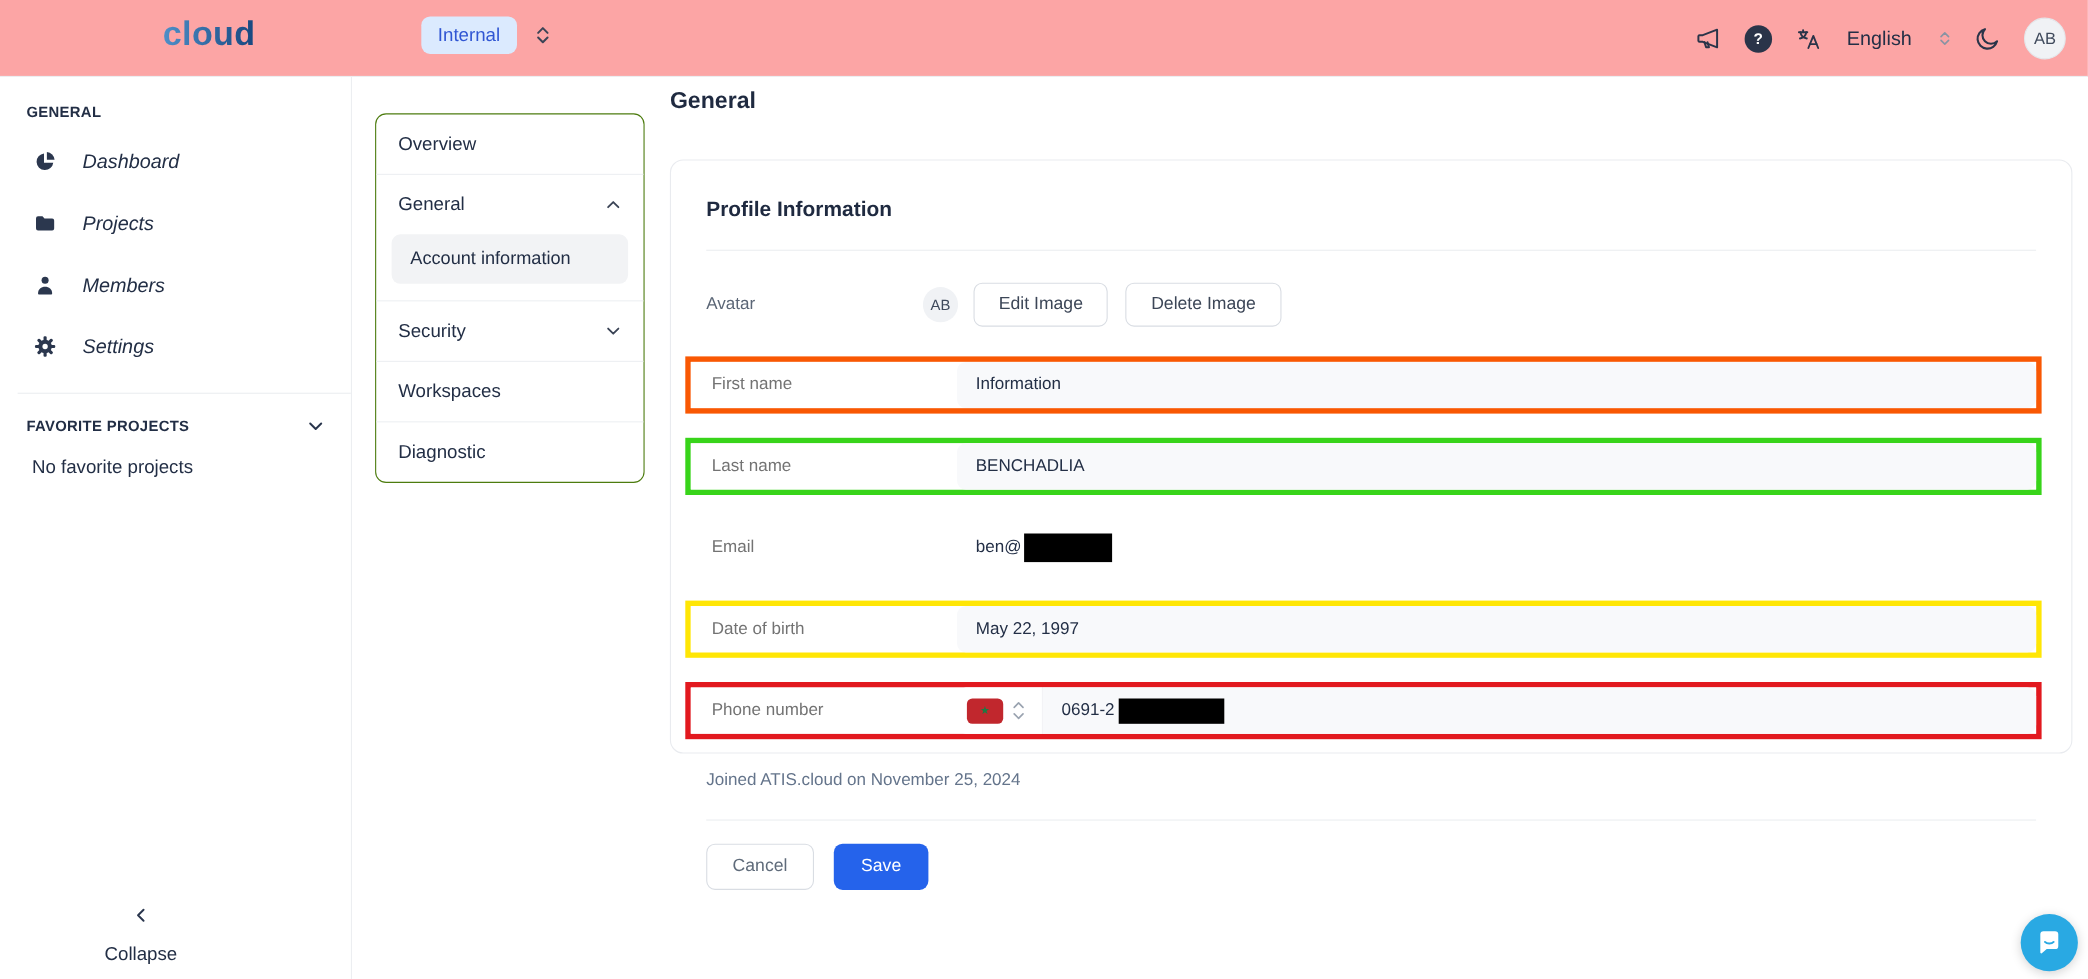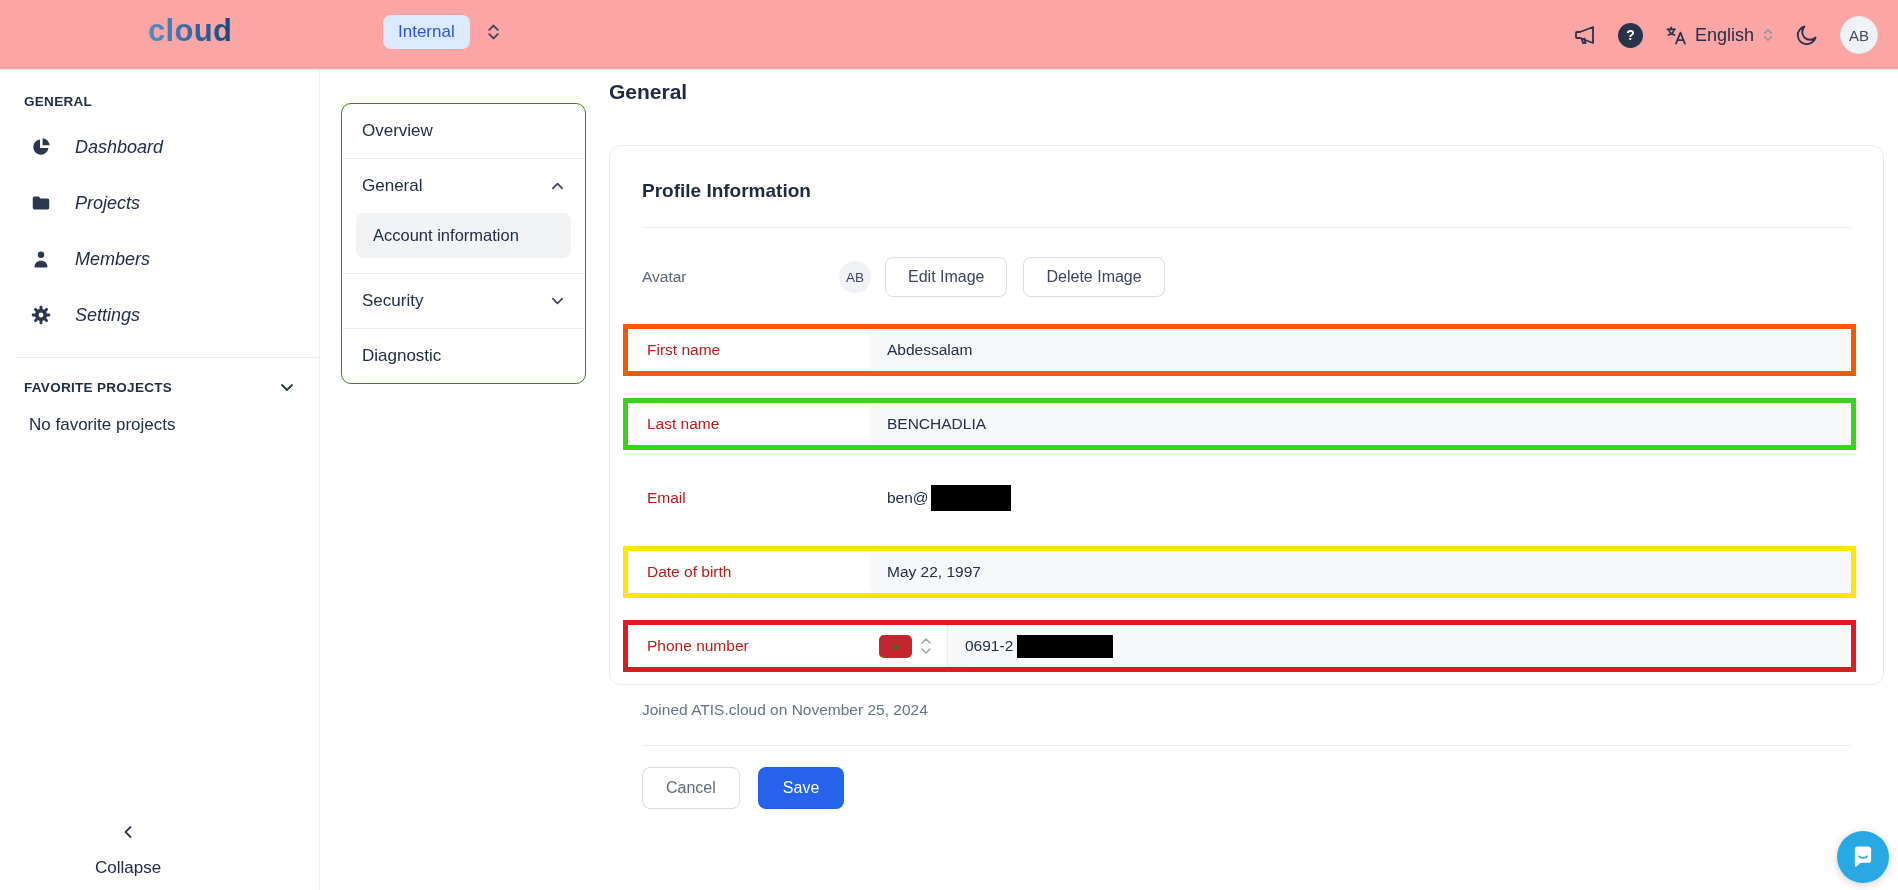--- a/index.html
+++ b/index.html
@@ -15,21 +15,21 @@
   .logo {
     position:absolute; left:148px; top:13px; font-size:31px; font-weight:700; letter-spacing:.3px;
     background:linear-gradient(90deg,#4f8fc8,#17477f);
     -webkit-background-clip:text; background-clip:text; color:transparent;
   }
   .workspace { position:absolute; left:383px; top:15px; display:flex; align-items:center; gap:16px; }
   .badge { background:#DBEAFE; color:#3056D3; font-size:17px; padding:7px 15px; border-radius:8px; cursor:pointer; }
   .topbar-right { position:absolute; right:20px; top:0; height:70px; display:flex; align-items:center; gap:21px; }
   .icon-btn { cursor:pointer; display:flex; align-items:center; justify-content:center; }
   .help-circle { width:25px; height:25px; border-radius:50%; background:#2A3449; color:#fff; font-size:14px; font-weight:700; display:flex; align-items:center; justify-content:center; cursor:pointer; }
-  .lang { display:flex; align-items:center; gap:8px; font-size:18px; color:#232F46; cursor:pointer; }
+  .lang { display:flex; align-items:center; gap:24px; font-size:18px; color:#232F46; cursor:pointer; }
   .avatar-circle { width:38px; height:38px; border-radius:50%; background:#F0F2F5; border:1px solid #E4E7EB; display:flex; align-items:center; justify-content:center; font-size:15px; color:#3F4A5C; cursor:pointer; }
 
   
   .sidebar { position:absolute; top:70px; left:0; width:320px; bottom:0; background:#fff; border-right:1px solid #ECEEF1; padding:24px 24px 0 24px; }
   .section-label { font-size:13.5px; font-weight:700; color:#222E45; letter-spacing:.3px; }
   .side-items { margin-top:10px;font-style:italic; }
   .side-item { display:flex; align-items:center; gap:23px; padding:17px 6px; font-size:18px; color:#222E45; cursor:pointer; }
   .side-divider { border-top:1px solid #ECEEF1; margin:14px -24px 0 -8px; }
   .fav-header { display:flex; justify-content:space-between; align-items:center; margin-top:22px; cursor:pointer; }
   .fav-empty { margin:20px 0 0 5px; font-size:17px; color:#222E45; }
@@ -48,21 +48,21 @@
   .card-divider { border-top:1px solid #ECEEF1; margin-bottom:29px; }
 
   .avatar-row { display:flex; align-items:center; margin-bottom:27px; }
   .row-label { width:197px; font-size:15.5px; color:#5B6676; }
   .profile-avatar { width:32px; height:32px; border-radius:50%; background:#F0F2F5; display:flex; align-items:center; justify-content:center; font-size:13.5px; color:#3F4A5C; }
   .avatar-buttons { display:flex; gap:16px; margin-left:14px; }
   .btn-outline { border:1px solid #D9DDE3; background:#fff; color:#3C4657; font-size:16px; padding:10px 22px; border-radius:8px; cursor:pointer; font-family:inherit; }
 
   .field-wrap { border:5px solid transparent; margin-left:-19px; width:1233px; margin-bottom:22px; }
   .field-row { display:flex; align-items:stretch; height:42px; background:#fff; }
-  .field-label { width:242px; display:flex; align-items:center; padding-left:19px; font-size:15.5px; color:#b91c1c; }
+  .field-label { width:242px; display:flex; align-items:center; padding-left:19px; font-size:15.5px; color:#737373; }
   .field-input { flex:1; background:#F8F9FB; border-radius:8px; display:flex; align-items:center; padding-left:17px; font-size:15.5px; color:#232F46; }
   .field-input.plain { background:transparent; font-weight:400; }
   .redact { display:inline-block; background:#000; height:26px; width:80px; margin-left:2px; }
   .redact.phone { height:23px; width:96px; margin-left:4px; }
 
   .flag-cell { width:78px; background:#fff; border-right:1px solid #E9EBEF; border-radius:8px 0 0 8px; display:flex; align-items:center; gap:8px; padding-left:9px; cursor:pointer; }
   .flag { width:33px; height:23px; border-radius:5px; background:#C1272D; display:flex; align-items:center; justify-content:center; color:#1E7A43; font-size:10px; }
   .phone-value { border-radius:0 8px 8px 0; }
 
   .joined { margin-top:26px; max-width:300px; font-size:15.5px; color:#64748B; line-height:1.5; }
@@ -199,20 +199,23 @@
     </svg>
   </div>
   <div class="nav-sub">Account information</div>
   <div class="nav-item bordered">
     <span>Security</span>
     <svg width="15" height="14" viewBox="0 0 16 15" fill="none" stroke="#3B4456" stroke-width="1.8" stroke-linecap="round" stroke-linejoin="round">
       <polyline points="3,5 8,10 13,5"></polyline>
     </svg>
   </div>
   <div class="nav-item">
+    <span>Workspaces</span>
+  </div>
+  <div class="nav-item">
     <span>Diagnostic</span>
   </div>
 </div>
 
 <h1 class="main-title">General</h1>
 
 <section class="card">
   <h2 class="card-title">Profile Information</h2>
   <div class="card-divider"></div>
 
@@ -221,21 +224,21 @@
     <span class="profile-avatar">AB</span>
     <span class="avatar-buttons">
       <button class="btn-outline">Edit Image</button>
       <button class="btn-outline">Delete Image</button>
     </span>
   </div>
 
   <div class="field-wrap" style="border-color: rgb(249, 88, 3);">
     <div class="field-row">
       <span class="field-label">First name</span>
-      <span class="field-input">Abdessalam</span>
+      <span class="field-input">Information</span>
     </div>
   </div>
 
   <div class="field-wrap" style="border-color: rgb(56, 212, 26);">
     <div class="field-row">
       <span class="field-label">Last name</span>
       <span class="field-input">BENCHADLIA</span>
     </div>
   </div>
 

